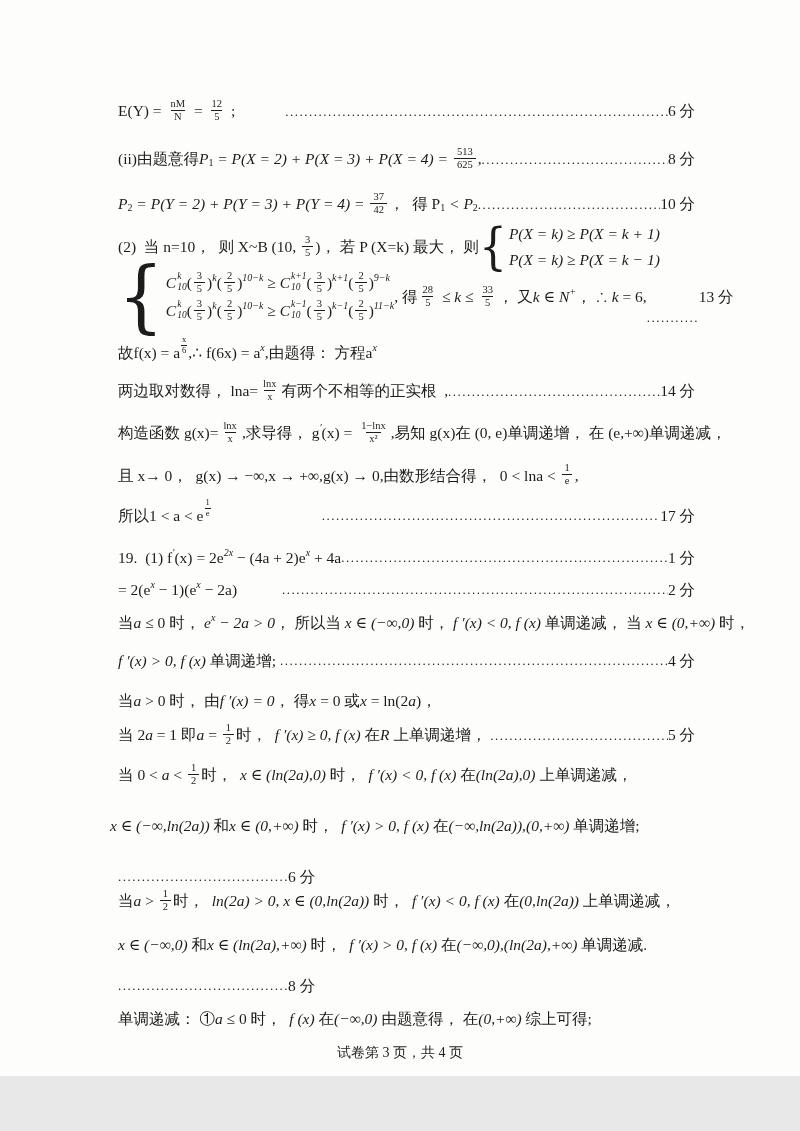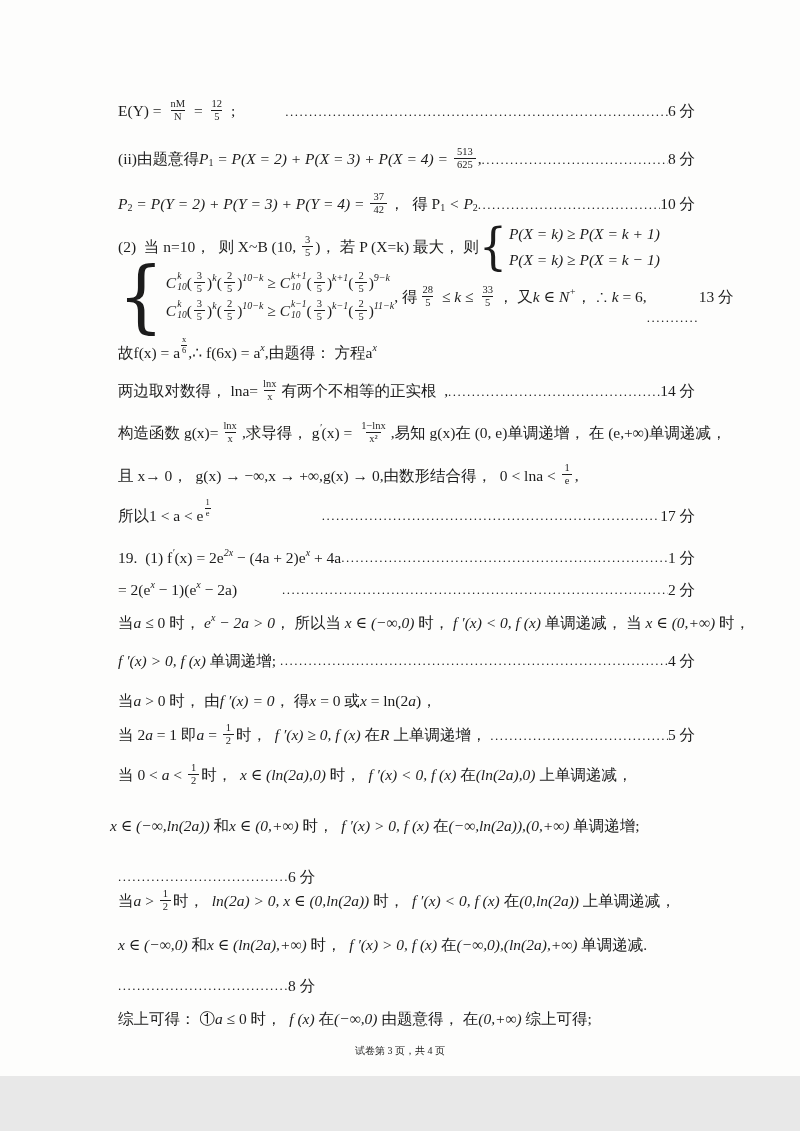--- a/index.html
+++ b/index.html
@@ -27,21 +27,21 @@
           font-size:9.5px;line-height:1.2;margin-left:1px;}
   .sys{display:inline-flex;align-items:center;}
   .syscol{display:inline-flex;flex-direction:column;gap:3px;}
   .sysrow{display:flex;align-items:center;white-space:pre;}
   .brace{font-size:44px;line-height:.9;font-style:normal;transform:scaleY(1.15);
          margin-right:2px;font-family:"DejaVu Serif",serif;}
   .sys.big .brace{font-size:72px;transform:scaleY(1.1);}
   .leader{overflow:hidden;white-space:nowrap;letter-spacing:1.5px;font-size:13px;
           font-style:normal;align-self:flex-end;height:19px;line-height:16px;color:#222;}
   .spacer{display:inline-block;height:1px;flex:0 0 auto;}
-  .footer{position:absolute;left:0;right:0;text-align:center;font-size:10px;
+  .footer{position:absolute;left:0;right:0;text-align:center;font-size:14px;
           font-family:"Liberation Serif","DejaVu Serif",serif;color:#1c1c1c;}
 </style>
 </head>
 <body>
 
 <div class="page">
   <div>
       <div class="line" style="left: 118px; top: 98px; width: 577px;"><span class="run">E(Y) = </span><span class="frac"><span class="fn">nM</span><span class="fd">N</span></span><span class="run"> = </span><span class="frac"><span class="fn">12</span><span class="fd">5</span></span><span class="run"> ;</span><span class="spacer" style="width: 50px;"></span><span class="leader" style="flex: 1 1 0px;">....................................................................................................................................................................................................................................................................</span><span class="run">6 分</span></div>
       <div class="line" style="left: 118px; top: 146px; width: 577px;"><span class="run">(ii)由题意得</span><span class="run m">P</span><span class="sub">1</span><span class="run m"> = P(X = 2) + P(X = 3) + P(X = 4) = </span><span class="frac"><span class="fn">513</span><span class="fd">625</span></span><span class="run">,</span><span class="leader" style="flex: 1 1 0px;">....................................................................................................................................................................................................................................................................</span><span class="run">8 分</span></div>
       <div class="line" style="left: 118px; top: 191px; width: 577px;"><span class="run m">P</span><span class="sub">2</span><span class="run m"> = P(Y = 2) + P(Y = 3) + P(Y = 4) = </span><span class="frac"><span class="fn">37</span><span class="fd">42</span></span><span class="run">，  得 P</span><span class="sub">1</span><span class="run m"> &lt; P</span><span class="sub">2</span><span class="leader" style="flex: 1 1 0px;">....................................................................................................................................................................................................................................................................</span><span class="run">10 分</span></div>
@@ -57,16 +57,16 @@
       <div class="line" style="left: 118px; top: 610px; width: 577px;"><span class="run">当</span><span class="run m">a</span><span class="run"> ≤ 0 时， </span><span class="run m">e</span><span class="sup">x</span><span class="run m"> − 2a &gt; 0</span><span class="run">， 所以当 </span><span class="run m">x ∈ (−∞,0)</span><span class="run"> 时， </span><span class="run m">f ′(x) &lt; 0, f (x)</span><span class="run"> 单调递减， 当 </span><span class="run m">x ∈ (0,+∞)</span><span class="run"> 时，</span></div>
       <div class="line" style="left: 118px; top: 648px; width: 577px;"><span class="run m">f ′(x) &gt; 0, f (x)</span><span class="run"> 单调递增; </span><span class="leader" style="flex: 1 1 0px;">....................................................................................................................................................................................................................................................................</span><span class="run">4 分</span></div>
       <div class="line" style="left: 118px; top: 688px; width: 577px;"><span class="run">当</span><span class="run m">a</span><span class="run"> &gt; 0 时， 由</span><span class="run m">f ′(x) = 0</span><span class="run">， 得</span><span class="run m">x</span><span class="run"> = 0 或</span><span class="run m">x</span><span class="run"> = ln(2</span><span class="run m">a</span><span class="run">)，</span></div>
       <div class="line" style="left: 118px; top: 722px; width: 577px;"><span class="run">当 2</span><span class="run m">a</span><span class="run"> = 1 即</span><span class="run m">a</span><span class="run"> = </span><span class="frac"><span class="fn">1</span><span class="fd">2</span></span><span class="run">时，  </span><span class="run m">f ′(x) ≥ 0, f (x)</span><span class="run"> 在</span><span class="run m">R</span><span class="run"> 上单调递增， </span><span class="leader" style="flex: 1 1 0px;">....................................................................................................................................................................................................................................................................</span><span class="run">5 分</span></div>
       <div class="line" style="left: 118px; top: 762px; width: 577px;"><span class="run">当 0 &lt; </span><span class="run m">a</span><span class="run"> &lt; </span><span class="frac"><span class="fn">1</span><span class="fd">2</span></span><span class="run">时，  </span><span class="run m">x ∈ (ln(2a),0)</span><span class="run"> 时，  </span><span class="run m">f ′(x) &lt; 0, f (x)</span><span class="run"> 在</span><span class="run m">(ln(2a),0)</span><span class="run"> 上单调递减，</span></div>
       <div class="line" style="left: 110px; top: 813px; width: 577px;"><span class="run m">x ∈ (−∞,ln(2a))</span><span class="run"> 和</span><span class="run m">x ∈ (0,+∞)</span><span class="run"> 时，  </span><span class="run m">f ′(x) &gt; 0, f (x)</span><span class="run"> 在</span><span class="run m">(−∞,ln(2a)),(0,+∞)</span><span class="run"> 单调递增;</span></div>
       <div class="line" style="left: 118px; top: 864px; width: 577px;"><span class="leader" style="width: 170px; flex: 0 0 auto;">..........................................................................................</span><span class="run">6 分</span></div>
       <div class="line" style="left: 118px; top: 888px; width: 577px;"><span class="run">当</span><span class="run m">a</span><span class="run"> &gt; </span><span class="frac"><span class="fn">1</span><span class="fd">2</span></span><span class="run">时，  </span><span class="run m">ln(2a) &gt; 0, x ∈ (0,ln(2a))</span><span class="run"> 时，  </span><span class="run m">f ′(x) &lt; 0, f (x)</span><span class="run"> 在</span><span class="run m">(0,ln(2a))</span><span class="run"> 上单调递减，</span></div>
       <div class="line" style="left: 118px; top: 932px; width: 577px;"><span class="run m">x ∈ (−∞,0)</span><span class="run"> 和</span><span class="run m">x ∈ (ln(2a),+∞)</span><span class="run"> 时，  </span><span class="run m">f ′(x) &gt; 0, f (x)</span><span class="run"> 在</span><span class="run m">(−∞,0),(ln(2a),+∞)</span><span class="run"> 单调递减.</span></div>
       <div class="line" style="left: 118px; top: 973px; width: 577px;"><span class="leader" style="width: 170px; flex: 0 0 auto;">..........................................................................................</span><span class="run">8 分</span></div>
-      <div class="line" style="left: 118px; top: 1006px; width: 577px;"><span class="run">综上可得： ①</span><span class="run m">a</span><span class="run"> ≤ 0 时，  </span><span class="run m">f (x)</span><span class="run"> 在</span><span class="run m">(−∞,0)</span><span class="run"> 由题意得， 在</span><span class="run m">(0,+∞)</span><span class="run"> 综上可得;</span></div>
+      <div class="line" style="left: 118px; top: 1006px; width: 577px;"><span class="run">单调递减： ①</span><span class="run m">a</span><span class="run"> ≤ 0 时，  </span><span class="run m">f (x)</span><span class="run"> 在</span><span class="run m">(−∞,0)</span><span class="run"> 由题意得， 在</span><span class="run m">(0,+∞)</span><span class="run"> 综上可得;</span></div>
     </div>
   <div class="footer" style="top: 1044px;">试卷第 3 页，共 4 页</div>
 </div>
 
 </body></html>

